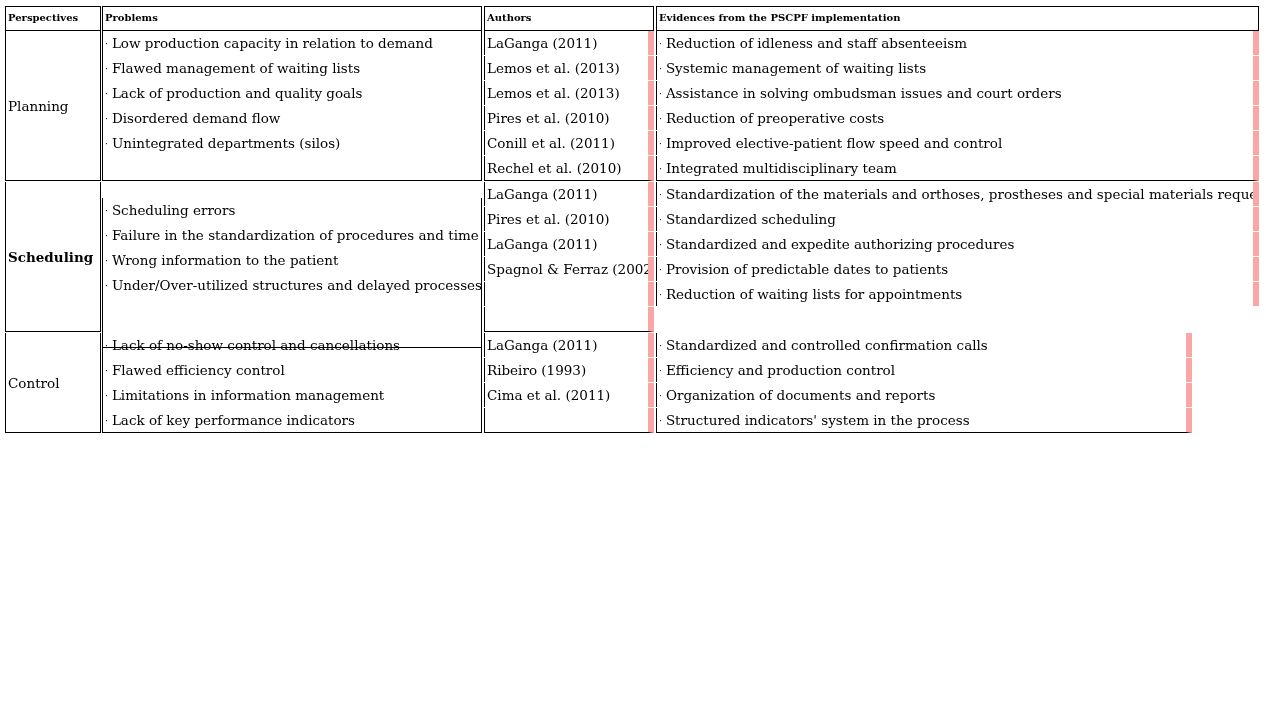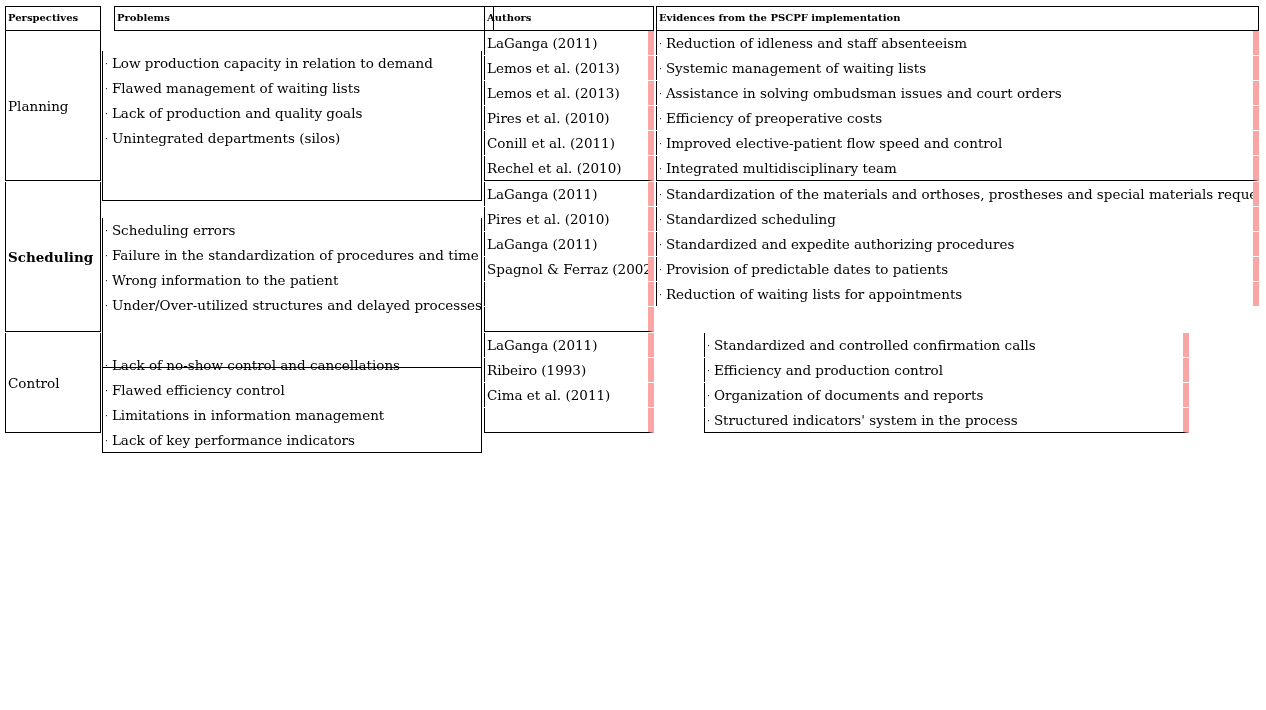--- a/index.html
+++ b/index.html
@@ -4,58 +4,59 @@
 <style>
   html, body { margin: 0; padding: 0; background: #ffffff; }
   body { width: 1266px; height: 710px; position: relative; overflow: hidden;
          font-family: "DejaVu Serif", "Liberation Serif", serif; color: #000; }
   .tbl { position: absolute; left: 5px; top: 6px; }
   .hdr { position: absolute; top: 0; height: 23px; border: 1px solid #000;
          font-weight: bold; font-size: 10px; line-height: 22px; padding-left: 2px;
          box-sizing: content-box; white-space: nowrap; }
   .persp { position: absolute; left: 0; border: 1px solid #000; border-top: none;
            font-size: 13.5px; display: flex; align-items: center; padding-left: 2px; white-space: nowrap; }
-  .problems { position: absolute; border: 1px solid #000; border-top: none; margin-top: 20px; }
+  .problems { position: absolute; border: 1px solid #000; border-top: none; }
   .prob-line { height: 25px; line-height: 25px; font-size: 13.5px; padding-left: 2px; white-space: nowrap; }
   .cellcol { position: absolute; }
   .cell { height: 24px; line-height: 25px; border-left: 1px solid #000; border-right: 6px solid #fca5a5;
           margin-bottom: 1px; font-size: 13.5px; padding-left: 2px; white-space: nowrap; overflow: hidden; }
   .cell.last { border-bottom: 1px solid #000; margin-bottom: 0; height: 24px; }
   .dot { font-size: 9px; vertical-align: middle; margin-right: 4px; }
 </style>
 </head>
 <body>
 
 <div class="tbl" id="tbl">
   <div class="hdr" style="left:0;width:92px;">Perspectives</div>
-  <div class="hdr" style="left:97px;width:376px;margin-left:12px;">Problems</div>
+  <div class="hdr" style="left:97px;width:376px;">Problems</div>
   <div class="hdr" style="left:479px;width:166px;">Authors</div>
   <div class="hdr" style="left:651px;width:599px;">Evidences from the PSCPF implementation</div>
 <div class="persp" style="top: 25px; height: 149px; width: 92px;">
       <span>Planning</span>
     </div>
     <div class="problems" style="top: 25px; left: 97px; width: 378px; height: 149px;">
       <div class="prob-line"><span class="dot">·</span><span>Low production capacity in relation to demand</span></div>
       <div class="prob-line"><span class="dot">·</span><span>Flawed management of waiting lists</span></div>
       <div class="prob-line"><span class="dot">·</span><span>Lack of production and quality goals</span></div>
+      <div class="prob-line"><span class="dot">·</span><span>Disordered demand flow</span></div>
       <div class="prob-line"><span class="dot">·</span><span>Unintegrated departments (silos)</span></div>
     </div>
     <div class="cellcol" style="top: 25px; left: 479px; width: 170px;">
       <div class="cell">LaGanga (2011)</div>
       <div class="cell">Lemos et al. (2013)</div>
       <div class="cell">Lemos et al. (2013)</div>
       <div class="cell">Pires et al. (2010)</div>
       <div class="cell">Conill et al. (2011)</div>
       <div class="cell last">Rechel et al. (2010)</div>
     </div>
     <div class="cellcol" style="top: 25px; left: 651px; width: 603px;">
       <div class="cell"><span class="dot">·</span><span>Reduction of idleness and staff absenteeism</span></div>
       <div class="cell"><span class="dot">·</span><span>Systemic management of waiting lists</span></div>
       <div class="cell"><span class="dot">·</span><span>Assistance in solving ombudsman issues and court orders</span></div>
-      <div class="cell"><span class="dot">·</span><span>Efficiency of preoperative costs</span></div>
+      <div class="cell"><span class="dot">·</span><span>Reduction of preoperative costs</span></div>
       <div class="cell"><span class="dot">·</span><span>Improved elective-patient flow speed and control</span></div>
       <div class="cell last"><span class="dot">·</span><span>Integrated multidisciplinary team</span></div>
     </div>
     <div class="persp" style="top: 176px; height: 149px; width: 92px; font-weight: bold;">
       <span>Scheduling</span>
     </div>
     <div class="problems" style="top: 192px; left: 97px; width: 378px; height: 149px;">
       <div class="prob-line"><span class="dot">·</span><span>Scheduling errors</span></div>
       <div class="prob-line"><span class="dot">·</span><span>Failure in the standardization of procedures and time</span></div>
       <div class="prob-line"><span class="dot">·</span><span>Wrong information to the patient</span></div>
@@ -84,19 +85,19 @@
       <div class="prob-line"><span class="dot">·</span><span>Flawed efficiency control</span></div>
       <div class="prob-line"><span class="dot">·</span><span>Limitations in information management</span></div>
       <div class="prob-line"><span class="dot">·</span><span>Lack of key performance indicators</span></div>
     </div>
     <div class="cellcol" style="top: 327px; left: 479px; width: 170px;">
       <div class="cell">LaGanga (2011)</div>
       <div class="cell">Ribeiro (1993)</div>
       <div class="cell">Cima et al. (2011)</div>
       <div class="cell last"></div>
     </div>
-    <div class="cellcol" style="top: 327px; left: 651px; width: 485px; margin-left: 48px;">
+    <div class="cellcol" style="top: 327px; left: 651px; width: 536px;">
       <div class="cell"><span class="dot">·</span><span>Standardized and controlled confirmation calls</span></div>
       <div class="cell"><span class="dot">·</span><span>Efficiency and production control</span></div>
       <div class="cell"><span class="dot">·</span><span>Organization of documents and reports</span></div>
       <div class="cell last"><span class="dot">·</span><span>Structured indicators' system in the process</span></div>
     </div>
   </div>
 
 </body></html>

